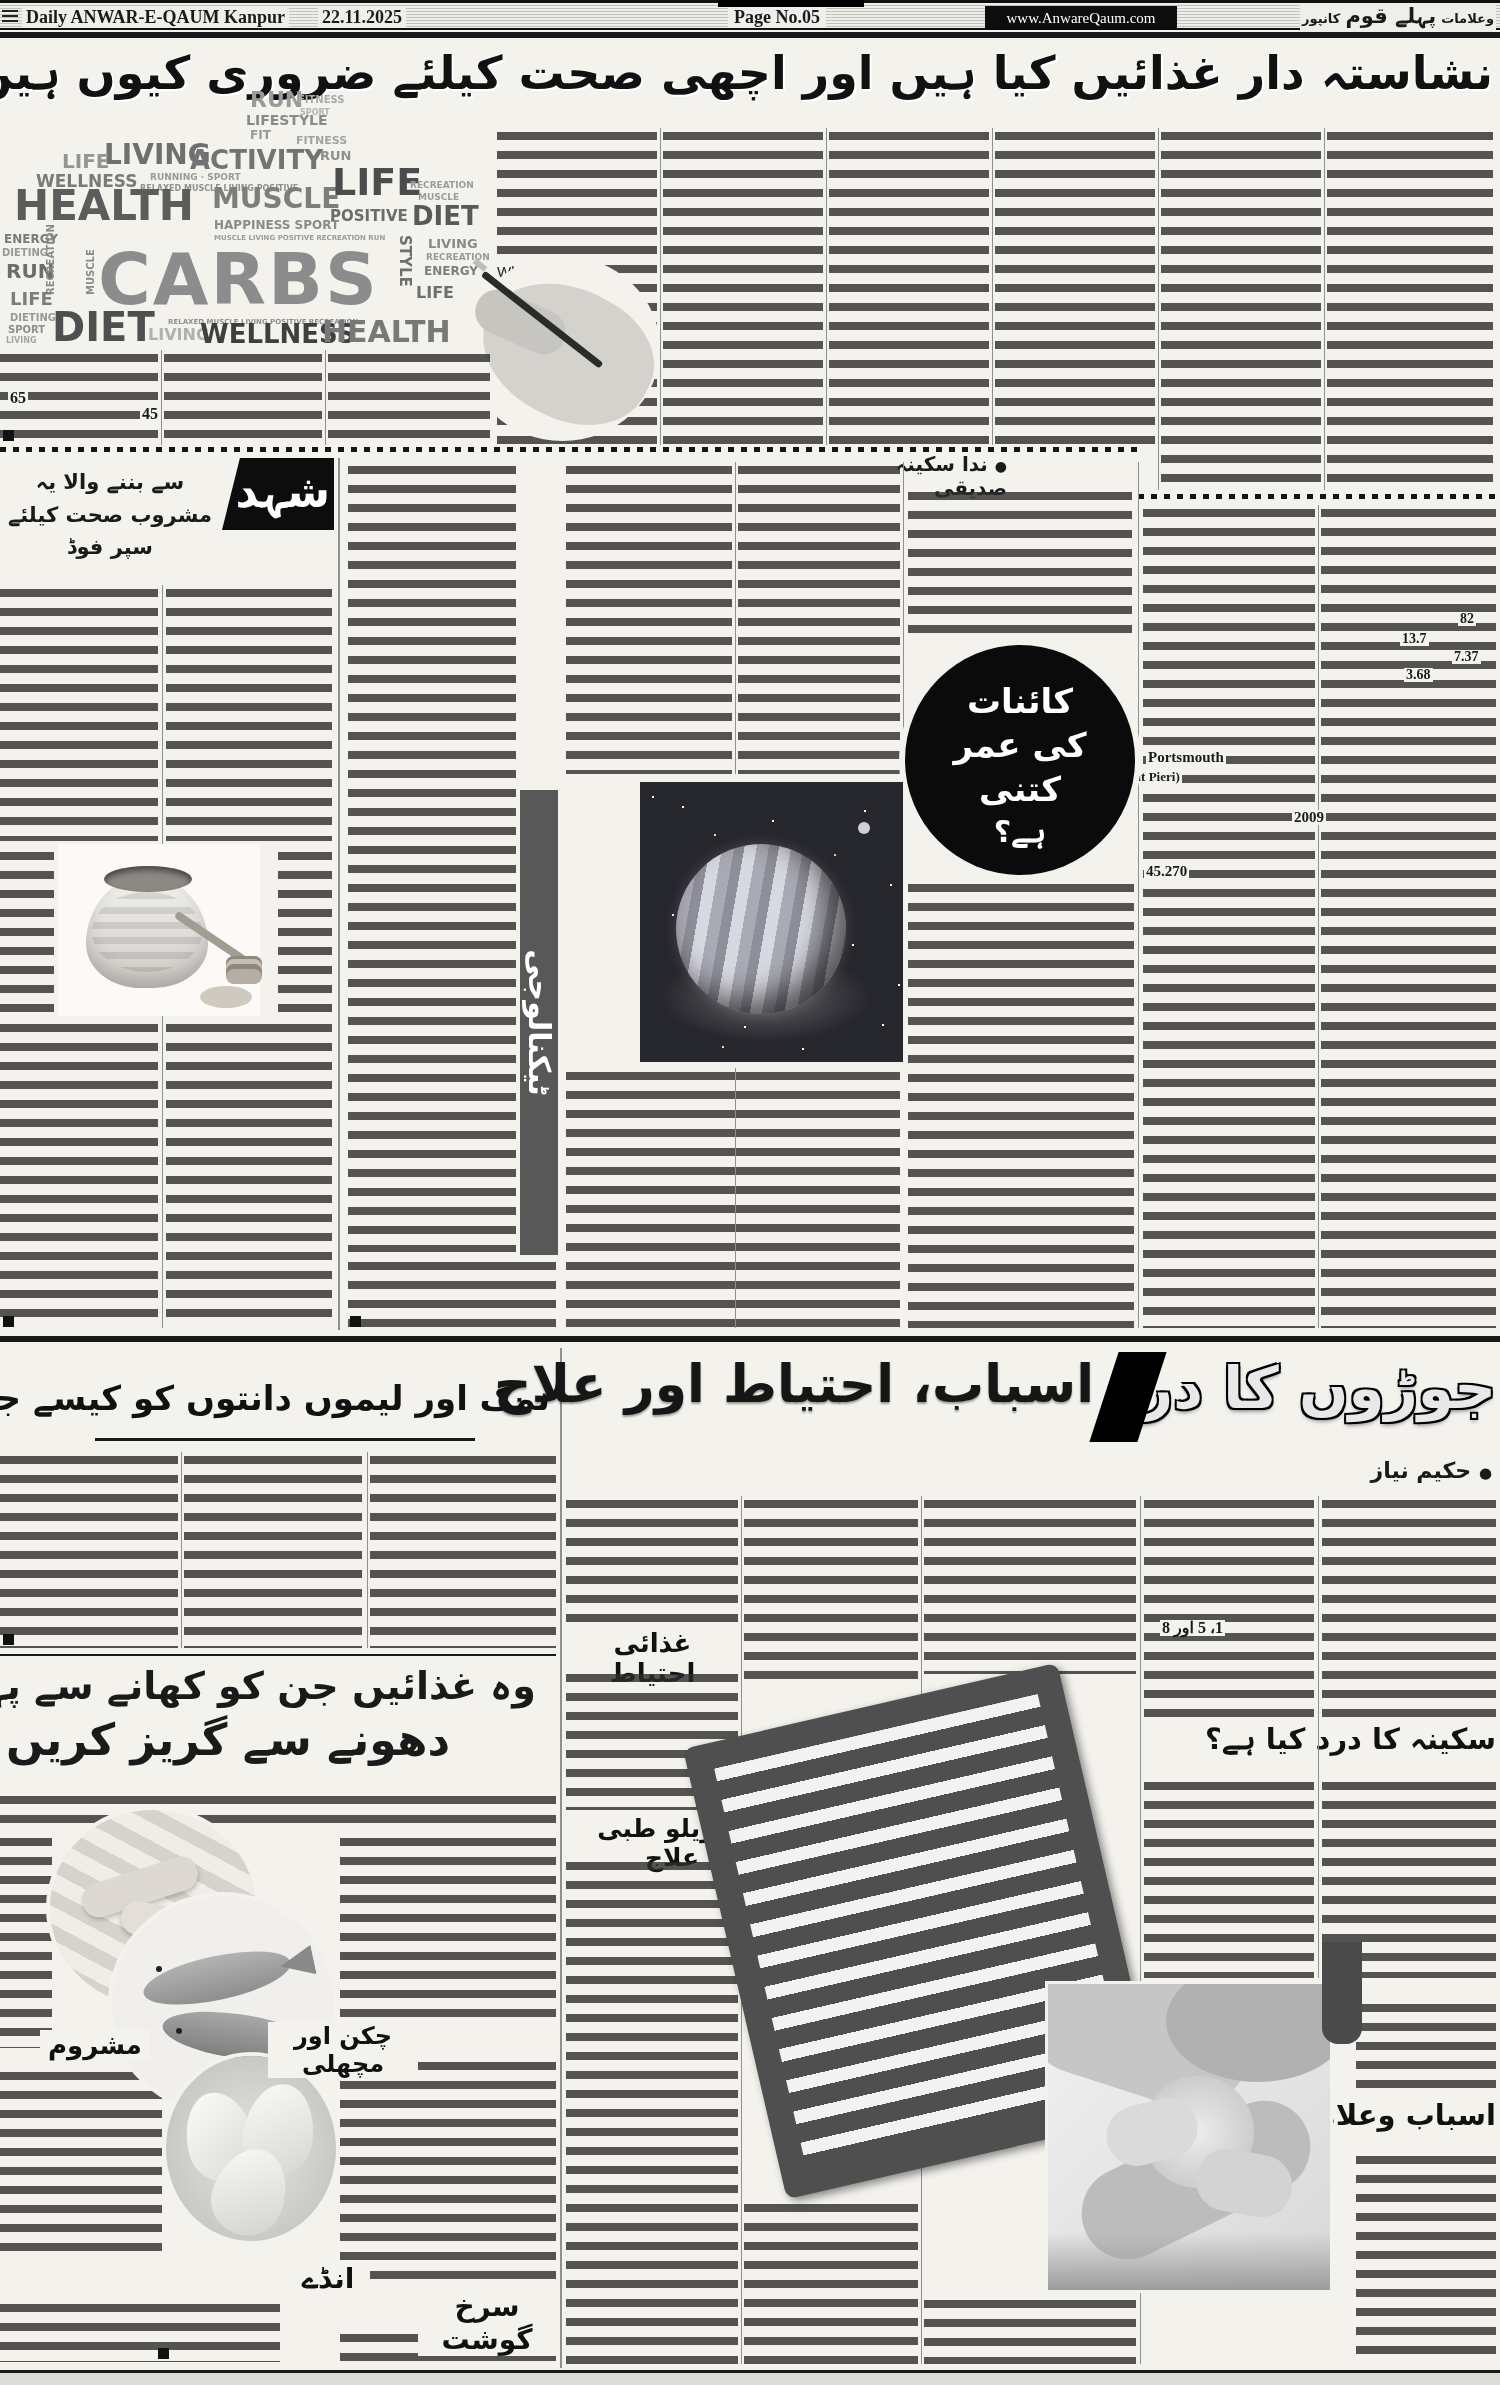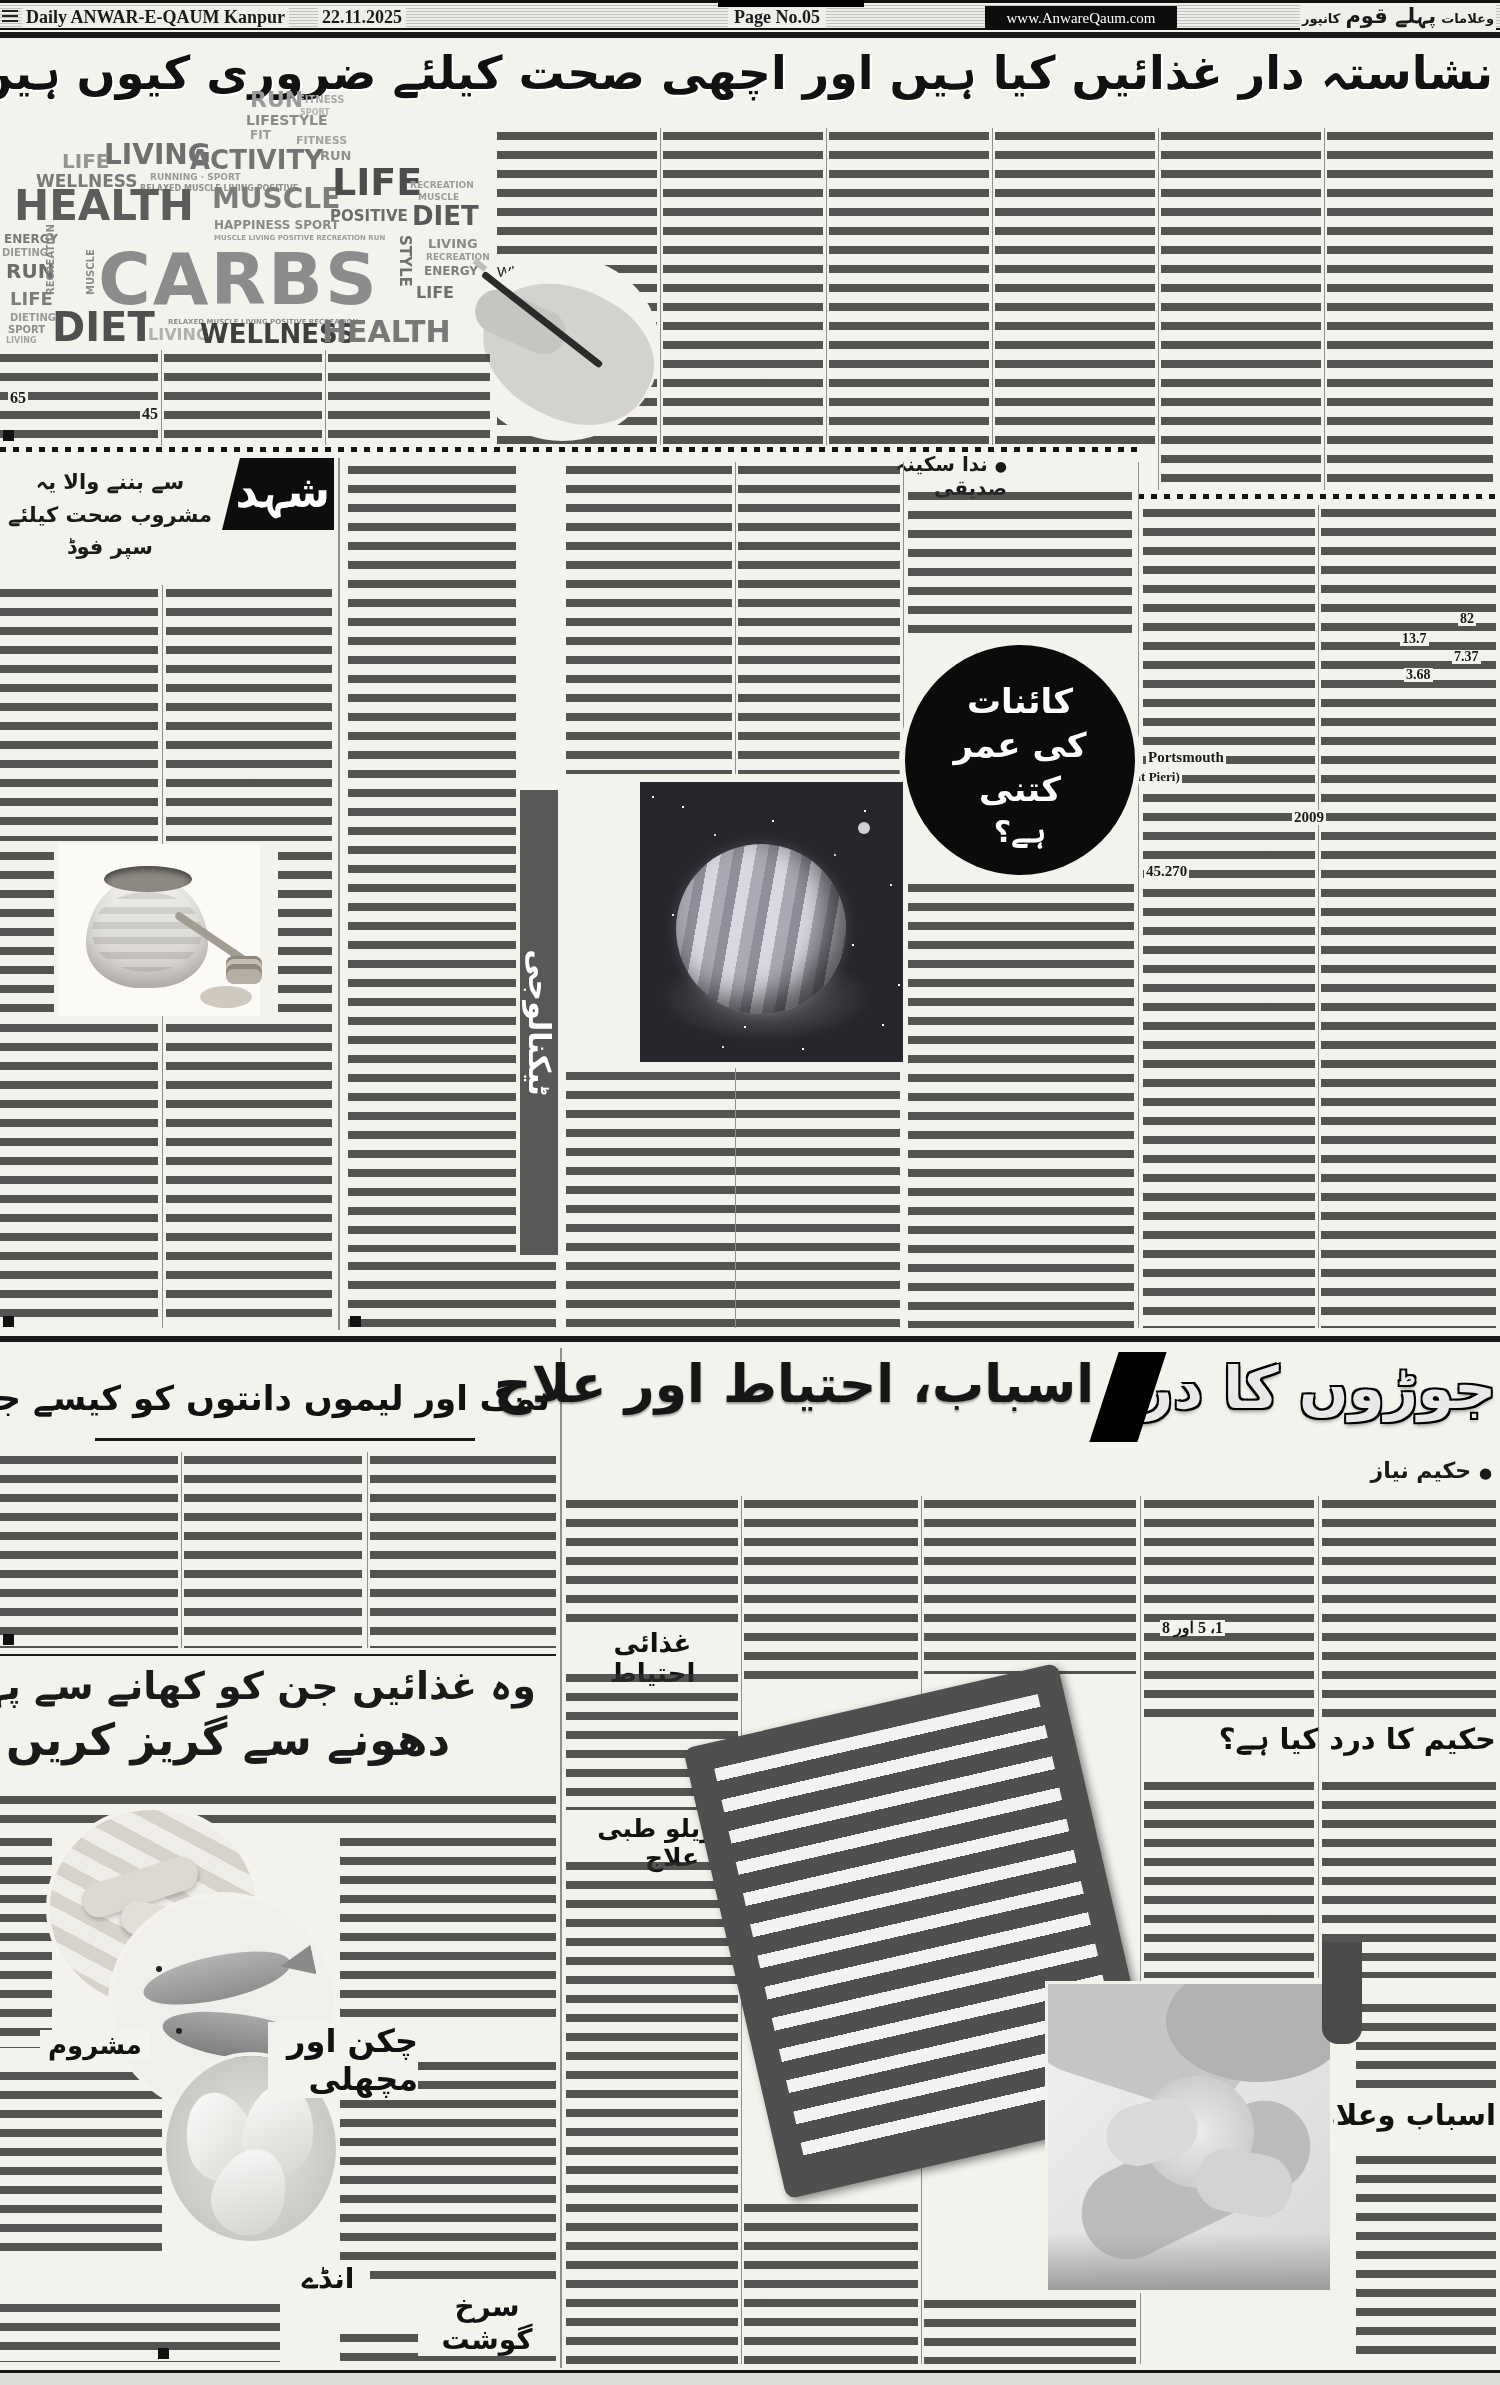--- a/index.html
+++ b/index.html
@@ -233,21 +233,21 @@
     <div class="abs" style="left:190px;top:124px;width:34px;height:30px;background:#7f7f7f;clip-path:polygon(0 50%,100% 0,100% 100%);transform:rotate(8deg);"></div>
     <div class="abs" style="left:64px;top:132px;width:6px;height:6px;background:#222;border-radius:50%;"></div>
   </div>
 
   <div class="abs" style="left:166px;top:2056px;width:170px;height:185px;border-radius:50%;background:radial-gradient(#e4e4e2,#bdbdba);overflow:hidden;box-shadow:0 0 0 4px #f4f2ed;">
     <div class="abs" style="left:20px;top:36px;width:68px;height:90px;background:linear-gradient(145deg,#fcfcfb,#d8d8d4);border-radius:50% 50% 50% 50%/60% 60% 40% 40%;transform:rotate(-14deg);"></div>
     <div class="abs" style="left:78px;top:28px;width:70px;height:92px;background:linear-gradient(145deg,#fbfbfa,#d4d4d0);border-radius:50% 50% 50% 50%/60% 60% 40% 40%;transform:rotate(9deg);"></div>
     <div class="abs" style="left:48px;top:92px;width:72px;height:88px;background:linear-gradient(145deg,#fafaf9,#d1d1cd);border-radius:50% 50% 50% 50%/60% 60% 40% 40%;transform:rotate(20deg);"></div>
   </div>
 
-  <div class="abs urdu subhead" style="left:268px;top:2022px;width:150px;font-size:32px;background:#f4f2ed;">چکن اور مچھلی</div>
+  <div class="abs urdu subhead" style="left:268px;top:2022px;width:150px;font-size:24px;background:#f4f2ed;text-align:center;">چکن اور مچھلی</div>
   <div class="abs urdu subhead" style="left:40px;top:2030px;width:110px;font-size:26px;background:#f4f2ed;text-align:center;">مشروم</div>
   <div class="abs urdu subhead" style="left:286px;top:2262px;width:84px;font-size:28px;background:#f4f2ed;text-align:center;">انڈے</div>
   <div class="abs urdu subhead" style="left:418px;top:2290px;width:138px;font-size:28px;background:#f4f2ed;text-align:center;">سرخ گوشت</div>
   <span class="abs sq" style="left:158px;top:2348px;"></span>
 
   <div class="abs vr" style="left:560px;top:1348px;width:2px;height:1020px;"></div>
 
   <div class="abs urdu" style="left:1150px;top:1354px;width:346px;font-size:58px;font-weight:bold;color:#e8e8e8;text-align:center;white-space:nowrap;text-shadow:-2px -2px 0 #000,2px -2px 0 #000,-2px 2px 0 #000,2px 2px 0 #000,0 3px 4px rgba(0,0,0,.5);">جوڑوں کا درد</div>
   <div class="abs" style="left:1104px;top:1352px;width:48px;height:90px;background:#000;transform:skewX(-18deg);"></div>
   <div class="abs urdu" style="left:566px;top:1354px;width:528px;font-size:52px;font-weight:bold;color:#161616;text-align:center;white-space:nowrap;text-shadow:0 2px 2px rgba(0,0,0,.35);">اسباب، احتیاط اور علاج</div>
@@ -261,21 +261,21 @@
   <div class="abs urdu subhead" style="left:580px;top:1628px;width:145px;font-size:26px;text-align:center;">غذائی احتیاط</div>
   <div class="abs g" style="left:566px;top:1670px;width:172px;height:140px;"></div>
   <div class="abs urdu subhead" style="left:592px;top:1814px;width:160px;font-size:25px;text-align:center;">گھریلو طبی علاج</div>
   <div class="abs g" style="left:566px;top:1858px;width:172px;height:506px;"></div>
   <div class="abs g" style="left:744px;top:1496px;width:174px;height:186px;"></div>
   <div class="abs g" style="left:744px;top:2200px;width:174px;height:164px;"></div>
   <div class="abs g" style="left:924px;top:1496px;width:212px;height:178px;"></div>
   <div class="abs g" style="left:924px;top:2296px;width:212px;height:68px;"></div>
   <div class="abs g" style="left:1144px;top:1496px;width:170px;height:222px;"></div>
   <div class="abs g" style="left:1322px;top:1496px;width:174px;height:222px;"></div>
-  <div class="abs urdu subhead" style="left:1270px;top:1722px;width:226px;font-size:29px;text-align:center;white-space:nowrap;">حکیم کا درد کیا ہے؟</div>
+  <div class="abs urdu subhead" style="left:1270px;top:1722px;width:226px;font-size:29px;text-align:center;white-space:nowrap;">سکینہ کا درد کیا ہے؟</div>
   <div class="abs g" style="left:1144px;top:1778px;width:170px;height:200px;"></div>
   <div class="abs g" style="left:1322px;top:1778px;width:174px;height:200px;"></div>
   <span class="tok urdu" style="left:1160px;top:1620px;font-size:16px;">1، 5 اور 8</span>
   <div class="abs g" style="left:1356px;top:2000px;width:140px;height:92px;"></div>
   <div class="abs urdu subhead" style="left:1324px;top:2098px;width:172px;font-size:29px;text-align:center;white-space:nowrap;">اسباب وعلامات</div>
   <div class="abs g" style="left:1356px;top:2152px;width:140px;height:212px;"></div>
   <div class="abs vr" style="left:741px;top:1496px;width:1px;height:868px;"></div>
   <div class="abs vr" style="left:921px;top:1496px;width:1px;height:868px;"></div>
   <div class="abs vr" style="left:1140px;top:1496px;width:1px;height:868px;"></div>
   <div class="abs vr" style="left:1318px;top:1496px;width:1px;height:482px;"></div>

